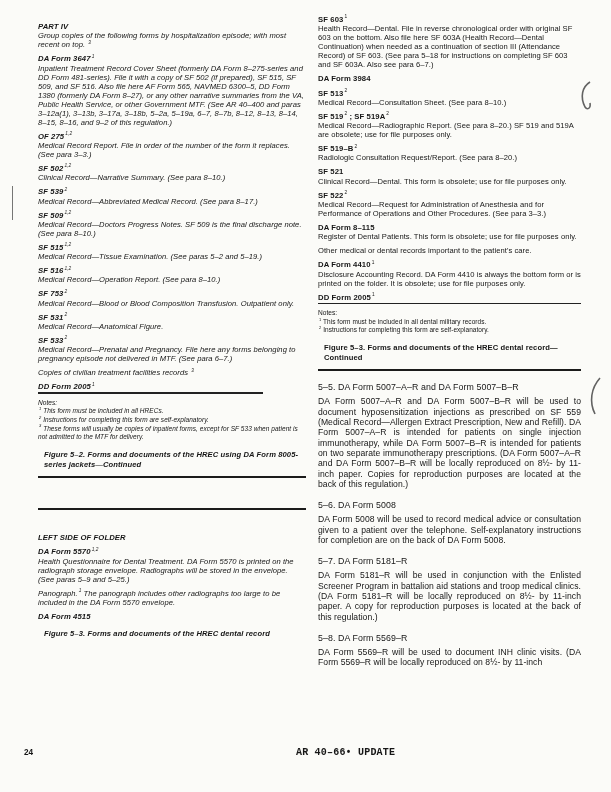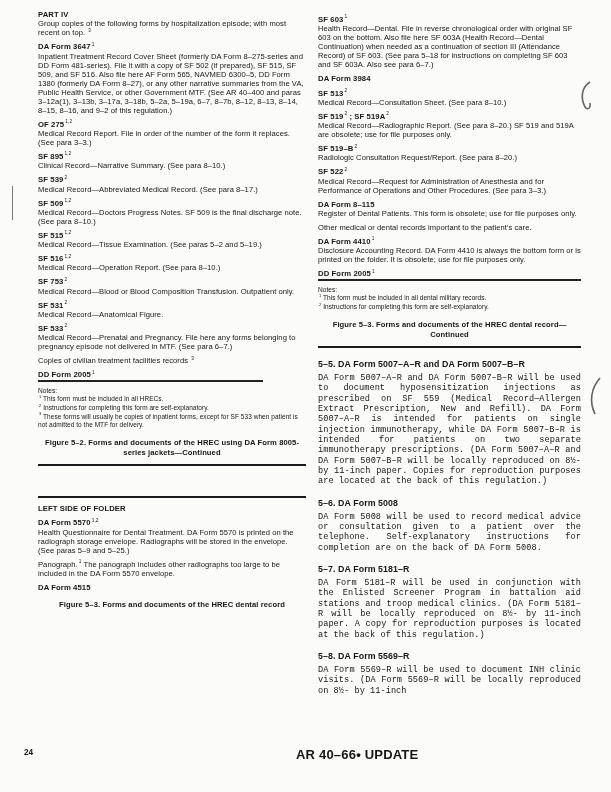--- a/index.html
+++ b/index.html
@@ -1,49 +1,49 @@
 <!DOCTYPE html>
 <html><head>
 <meta charset="utf-8">
 <style>
   html,body{margin:0;padding:0;background:#e8e8e6;}
   .page{
     position:relative;width:611px;height:792px;background:#fbfbf8;color:#161616;
     font-family:"Liberation Sans",sans-serif;overflow:hidden;
   }
   .col{position:absolute;top:0;}
-  .col-left{left:38px;top:10px;width:268px;}
+  .col-left{left:38px;top:22px;width:268px;font-style:italic;}
   .col-right{left:318px;top:15px;width:263px;}
   .entry{margin-bottom:5px;position:relative;}
   .entry-title{font-size:7.7px;line-height:1.2;font-weight:bold;letter-spacing:.1px;}
   .entry-title sup{font-weight:normal;}
   .entry-body{font-size:7.6px;line-height:1.19;letter-spacing:.05px;}
   sup{font-size:.62em;vertical-align:super;line-height:0;margin-left:1px;}
   .entry-underline::after{
     content:"";position:absolute;left:0;bottom:-2px;height:1.2px;background:#222;
     width:var(--uw,100%);
   }
   .notes{margin-top:7px;}
   .notes-label{font-size:6.6px;line-height:1.35;}
   .note{font-size:6.5px;line-height:1.32;letter-spacing:.05px;}
   .fig-caption{
-    font-weight:bold;font-size:7.6px;line-height:1.35;text-align:center;
+    font-weight:bold;font-size:7.6px;line-height:1.35;
     margin:8px 6px 0 6px;letter-spacing:.1px;
   }
   .rule{border:none;border-top:2px solid #1b1b1b;margin:6px 0 0 0;}
   .rule-gap{height:24px;}
-  .dental-start{margin-top:6px;}
+  .dental-start{margin-top:23px;}
   .section{margin-top:11px;}
-  .section-heading{font-size:8.8px;font-weight:bold;line-height:1.2;margin-bottom:3.5px;letter-spacing:.1px;}
+  .section-heading{font-size:8.8px;font-weight:normal;line-height:1.2;margin-bottom:3.5px;letter-spacing:.1px;}
   .section-body{
-    font-family:Liberation Mono, monospace;font-size:8.6px;line-height:1.2;
+    font-family:Liberation Sans, sans-serif;font-size:8.6px;line-height:1.2;
     text-align:justify;letter-spacing:.05px;
   }
   .footer-page{position:absolute;left:24px;top:748px;font-size:8.2px;font-weight:bold;}
-  .footer-ref{position:absolute;left:296px;top:747px;font-size:13px;font-weight:bold;letter-spacing:.2px;}
+  .footer-ref{position:absolute;left:296px;top:747px;font-size:10px;font-weight:bold;letter-spacing:.2px;font-family:Liberation Mono, monospace;}
   .pen{position:absolute;}
   .pen-line{width:1.4px;height:34px;background:#4a4a4a;opacity:.75;}
 </style>
 </head>
 <body>
 
 <div class="page">
 
   <div class="col col-left">
     <div id="list-fig52">
@@ -53,21 +53,21 @@
         </div>
         <div class="entry">
           <div class="entry-title"><b>DA Form 3647</b><sup>1</sup></div>
           <div class="entry-body">Inpatient Treatment Record Cover Sheet (formerly DA Form 8–275-series and DD Form 481-series). File it with a copy of SF 502 (if prepared), SF 515, SF 509, and SF 516. Also file here AF Form 565, NAVMED 6300–5, DD Form 1380 (formerly DA Form 8–27), or any other narrative summaries from the VA, Public Health Service, or other Government MTF. (See AR 40–400 and paras 3–12a(1), 3–13b, 3–17a, 3–18b, 5–2a, 5–19a, 6–7, 8–7b, 8–12, 8–13, 8–14, 8–15, 8–16, and 9–2 of this regulation.)</div>
         </div>
         <div class="entry">
           <div class="entry-title"><b>OF 275</b><sup>1,2</sup></div>
           <div class="entry-body">Medical Record Report. File in order of the number of the form it replaces. (See para 3–3.)</div>
         </div>
         <div class="entry">
-          <div class="entry-title"><b>SF 895</b><sup>1,2</sup></div>
+          <div class="entry-title"><b>SF 502</b><sup>1,2</sup></div>
           <div class="entry-body">Clinical Record—Narrative Summary. (See para 8–10.)</div>
         </div>
         <div class="entry">
           <div class="entry-title"><b>SF 539</b><sup>2</sup></div>
           <div class="entry-body">Medical Record—Abbreviated Medical Record. (See para 8–17.)</div>
         </div>
         <div class="entry">
           <div class="entry-title"><b>SF 509</b><sup>1,2</sup></div>
           <div class="entry-body">Medical Record—Doctors Progress Notes. SF 509 is the final discharge note. (See para 8–10.)</div>
         </div>
@@ -146,20 +146,24 @@
           <div class="entry-title"><b>SF 513</b><sup>2</sup></div>
           <div class="entry-body">Medical Record—Consultation Sheet. (See para 8–10.)</div>
         </div>
         <div class="entry">
           <div class="entry-title"><b>SF 519</b><sup>2</sup><b> ; SF 519A</b><sup>2</sup></div>
           <div class="entry-body">Medical Record—Radiographic Report. (See para 8–20.) SF 519 and 519A are obsolete; use for file purposes only.</div>
         </div>
         <div class="entry">
           <div class="entry-title"><b>SF 519–B</b><sup>2</sup></div>
           <div class="entry-body">Radiologic Consultation Request/Report. (See para 8–20.)</div>
+        </div>
+        <div class="entry">
+          <div class="entry-title"><b>SF 521</b></div>
+          <div class="entry-body">Clinical Record—Dental. This form is obsolete; use for file purposes only.</div>
         </div>
         <div class="entry">
           <div class="entry-title"><b>SF 522</b><sup>2</sup></div>
           <div class="entry-body">Medical Record—Request for Administration of Anesthesia and for Performance of Operations and Other Procedures. (See para 3–3.)</div>
         </div>
         <div class="entry">
           <div class="entry-title"><b>DA Form 8–115</b></div>
           <div class="entry-body">Register of Dental Patients. This form is obsolete; use for file purposes only.</div>
         </div>
         <div class="entry">

